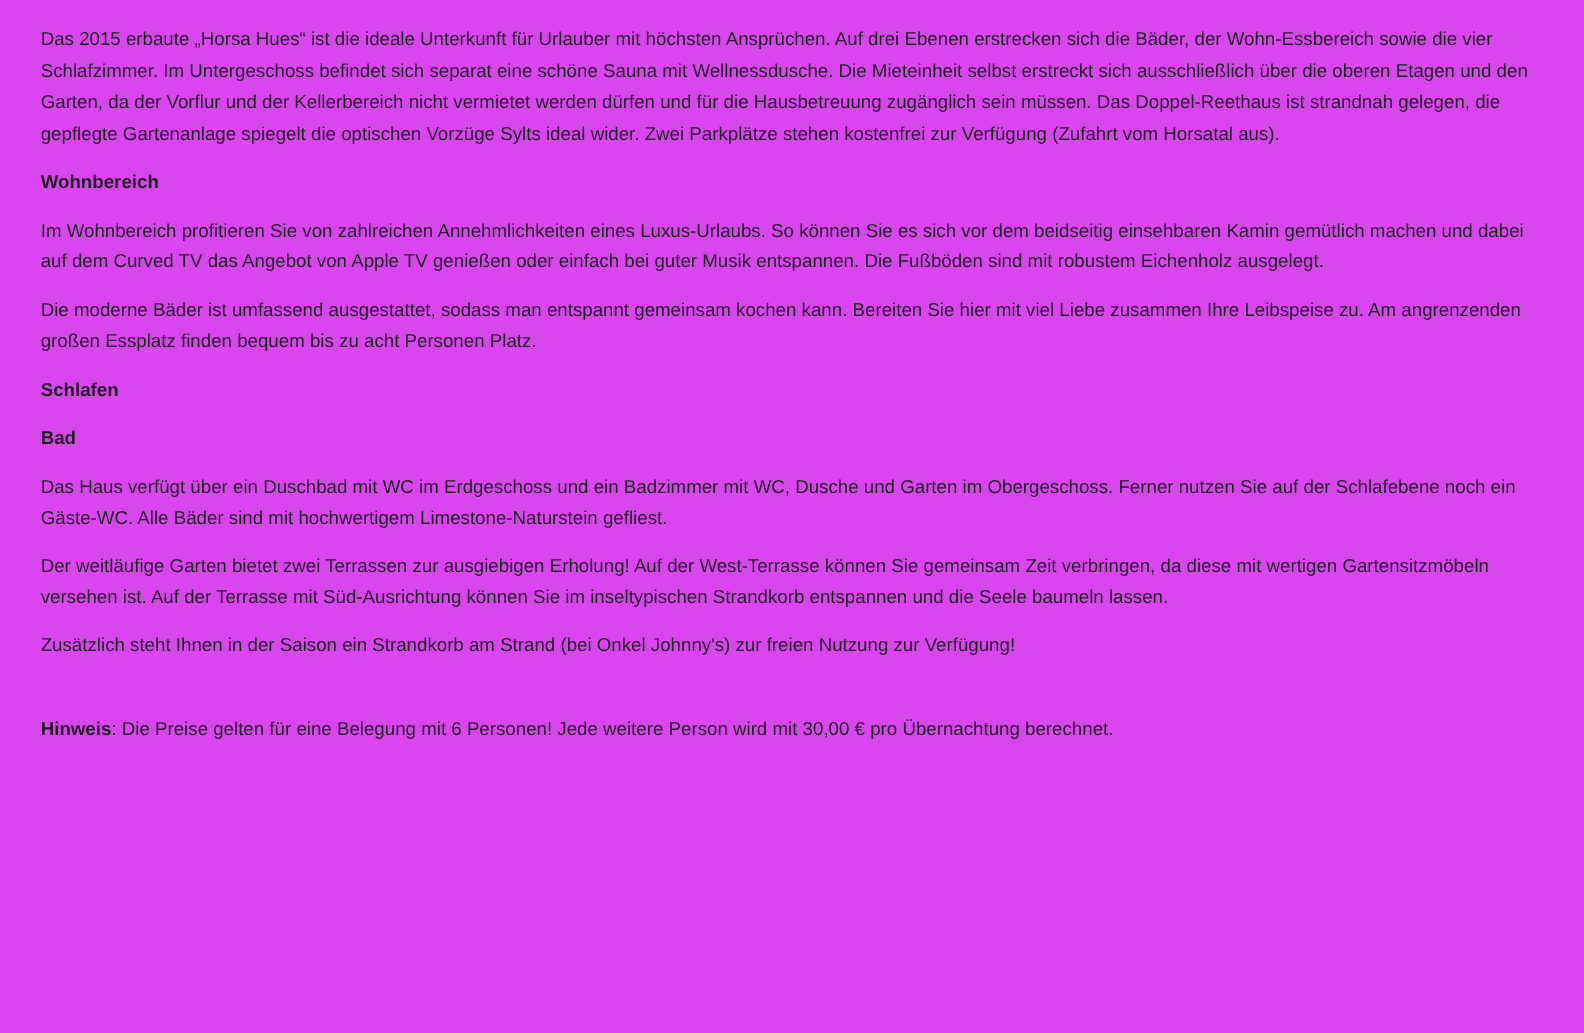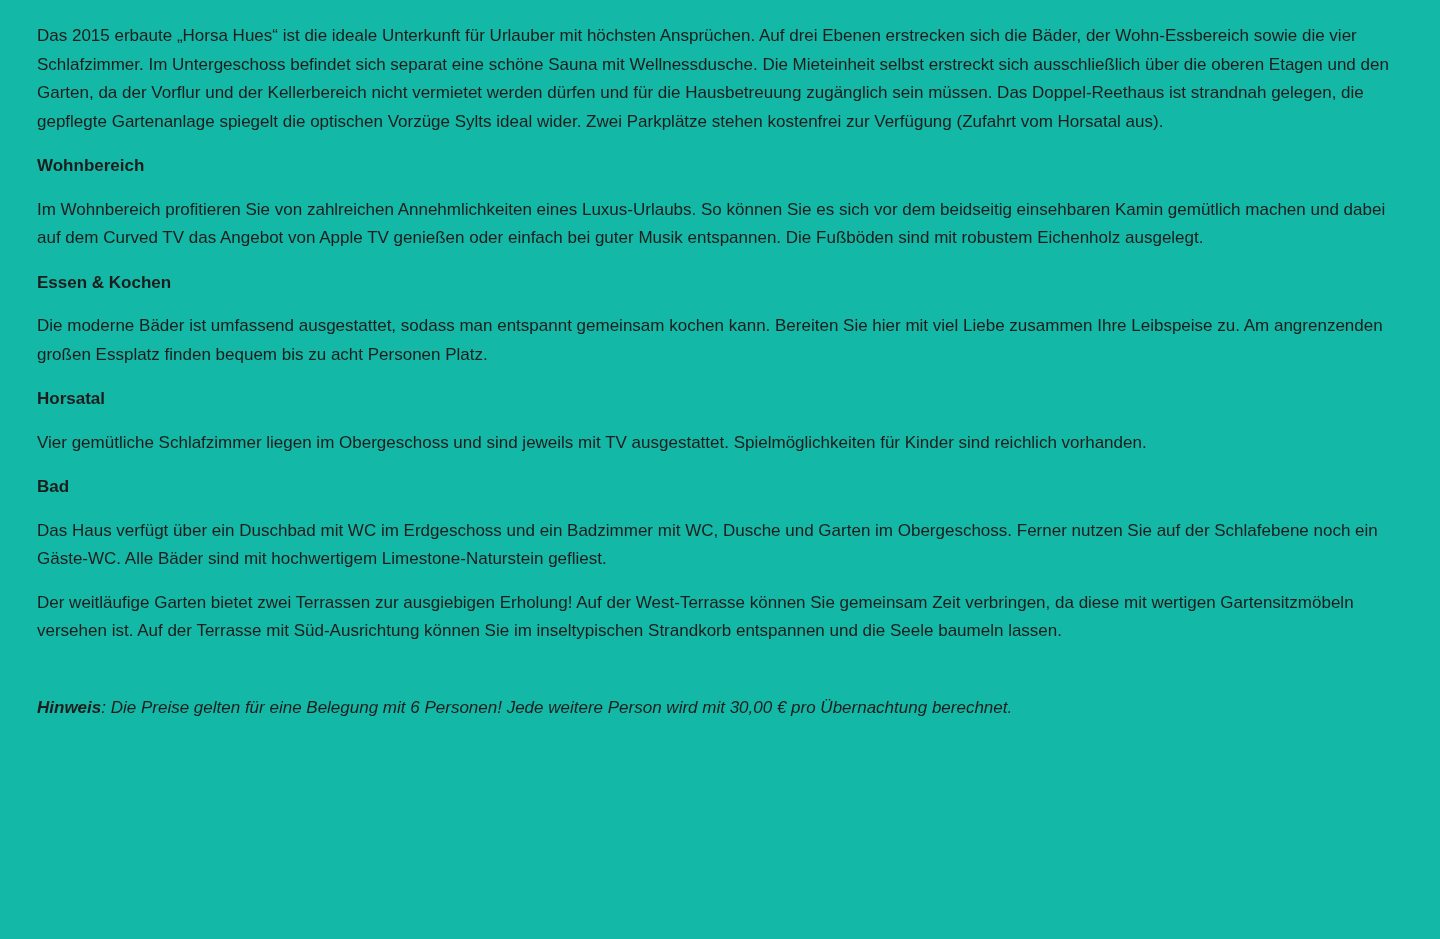--- a/index.html
+++ b/index.html
@@ -5,61 +5,59 @@
   html, body {
     margin: 0;
     padding: 0;
     background: #ffffff;
   }
   .doc {
     width: 1440px;
     min-height: 939px;
     box-sizing: border-box;
     padding: 22px 34px 40px 37px;
-    background: #14b8a6;
+    background: #d946ef;
     color: #1d1d1d;
     font-family: "Liberation Sans", sans-serif;
   }
   .doc p {
     margin: 0 0 15px 0;
     font-size: 17px;
     line-height: 28.5px;
     font-weight: 400;
   }
   .doc h2 {
     margin: 16px 0 15px 0;
     font-size: 17px;
     line-height: 28.5px;
     font-weight: 700;
   }
   .note {
     margin-top: 48px !important;
-    font-style: italic;
   }
   .note .note-label {
     font-weight: 700;
   }
 </style>
 </head>
 <body>
 
 <div class="doc">
 
   <p>Das 2015 erbaute „Horsa Hues“ ist die ideale Unterkunft für Urlauber mit höchsten Ansprüchen. Auf drei Ebenen erstrecken sich die Bäder, der Wohn-Essbereich sowie die vier Schlafzimmer. Im Untergeschoss befindet sich separat eine schöne Sauna mit Wellnessdusche. Die Mieteinheit selbst erstreckt sich ausschließlich über die oberen Etagen und den Garten, da der Vorflur und der Kellerbereich nicht vermietet werden dürfen und für die Hausbetreuung zugänglich sein müssen. Das Doppel-Reethaus ist strandnah gelegen, die gepflegte Gartenanlage spiegelt die optischen Vorzüge Sylts ideal wider. Zwei Parkplätze stehen kostenfrei zur Verfügung (Zufahrt vom Horsatal aus).</p>
 
   <h2>Wohnbereich</h2>
   <p>Im Wohnbereich profitieren Sie von zahlreichen Annehmlichkeiten eines Luxus-Urlaubs. So können Sie es sich vor dem beidseitig einsehbaren Kamin gemütlich machen und dabei auf dem Curved TV das Angebot von Apple TV genießen oder einfach bei guter Musik entspannen. Die Fußböden sind mit robustem Eichenholz ausgelegt.</p>
 
-  <h2>Essen &amp; Kochen</h2>
   <p>Die moderne Bäder ist umfassend ausgestattet, sodass man entspannt gemeinsam kochen kann. Bereiten Sie hier mit viel Liebe zusammen Ihre Leibspeise zu. Am angrenzenden großen Essplatz finden bequem bis zu acht Personen Platz.</p>
 
-  <h2>Horsatal</h2>
-  <p>Vier gemütliche Schlafzimmer liegen im Obergeschoss und sind jeweils mit TV ausgestattet. Spielmöglichkeiten für Kinder sind reichlich vorhanden.</p>
+  <h2>Schlafen</h2>
 
   <h2>Bad</h2>
   <p>Das Haus verfügt über ein Duschbad mit WC im Erdgeschoss und ein Badzimmer mit WC, Dusche und Garten im Obergeschoss. Ferner nutzen Sie auf der Schlafebene noch ein Gäste-WC. Alle Bäder sind mit hochwertigem Limestone-Naturstein gefliest.</p>
 
   <p>Der weitläufige Garten bietet zwei Terrassen zur ausgiebigen Erholung! Auf der West-Terrasse können Sie gemeinsam Zeit verbringen, da diese mit wertigen Gartensitzmöbeln versehen ist. Auf der Terrasse mit Süd-Ausrichtung können Sie im inseltypischen Strandkorb entspannen und die Seele baumeln lassen.</p>
 
+  <p>Zusätzlich steht Ihnen in der Saison ein Strandkorb am Strand (bei Onkel Johnny's) zur freien Nutzung zur Verfügung!</p>
 
   <p class="note"><span class="note-label">Hinweis</span><span>: Die Preise gelten für eine Belegung mit 6 Personen! Jede weitere Person wird mit 30,00 € pro Übernachtung berechnet.</span></p>
 
 </div>
 
 </body></html>

